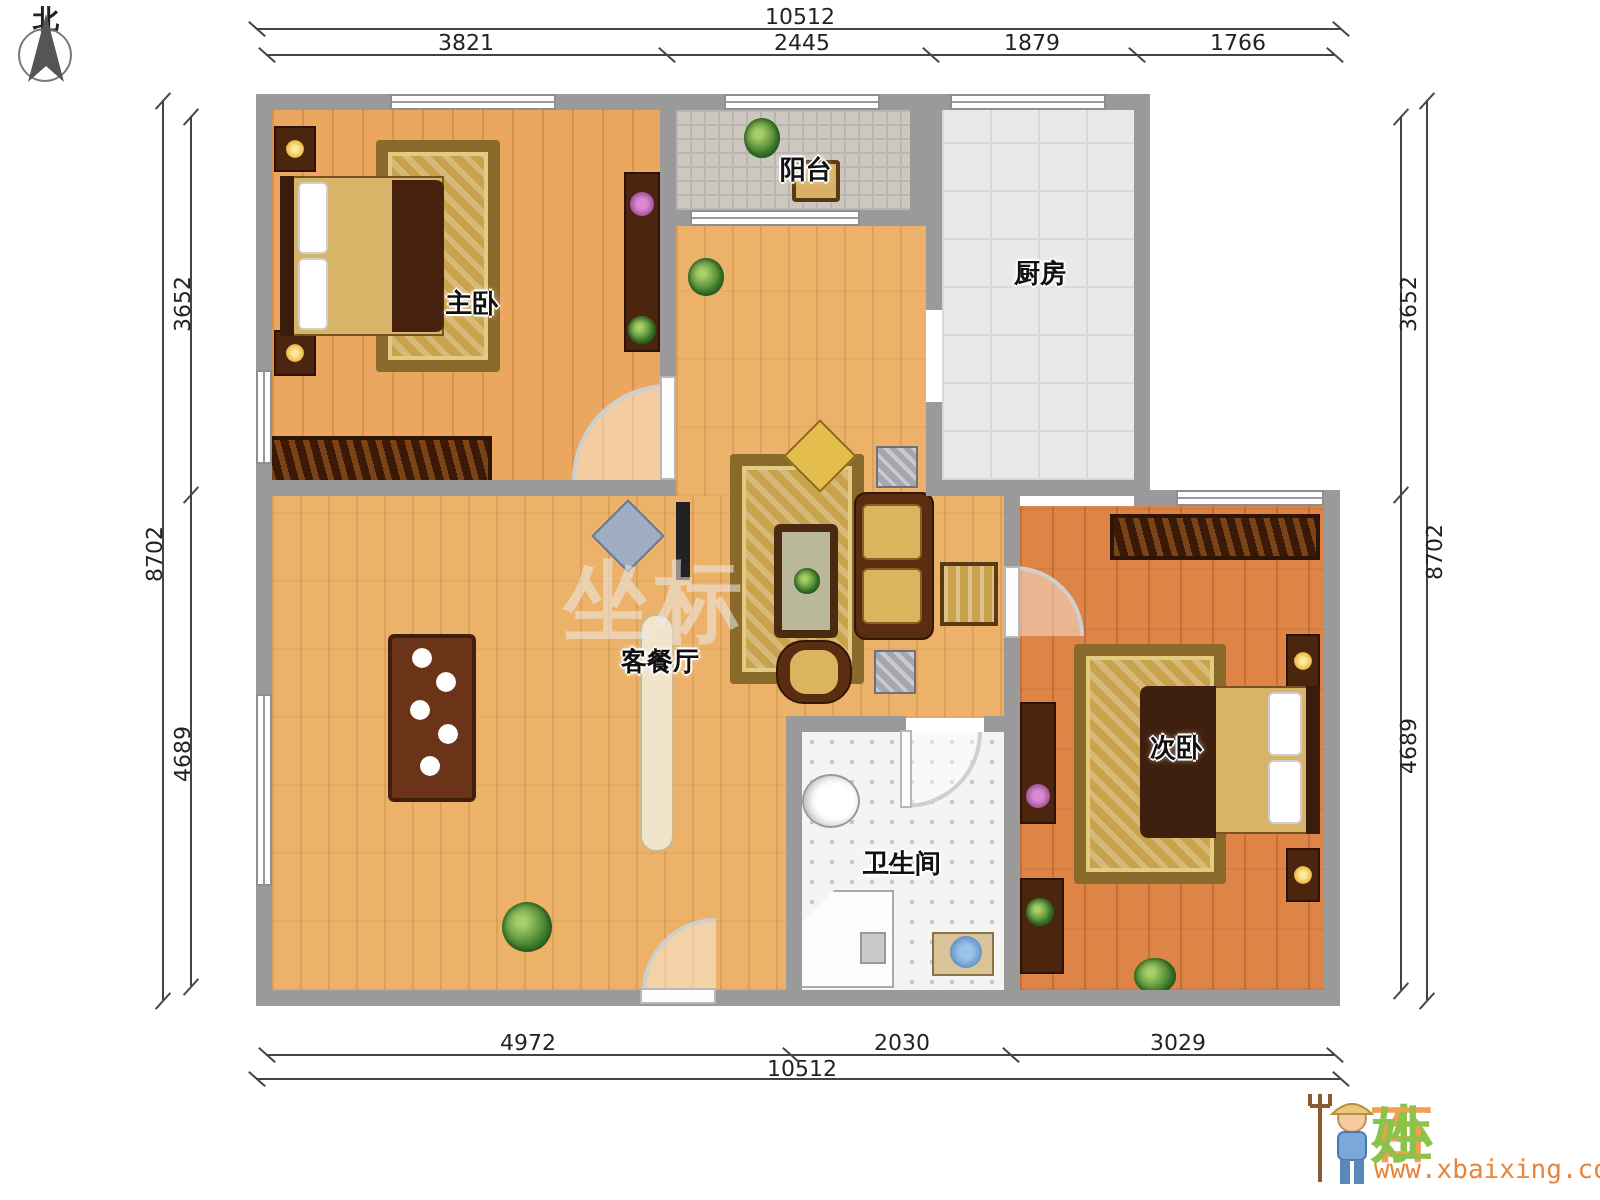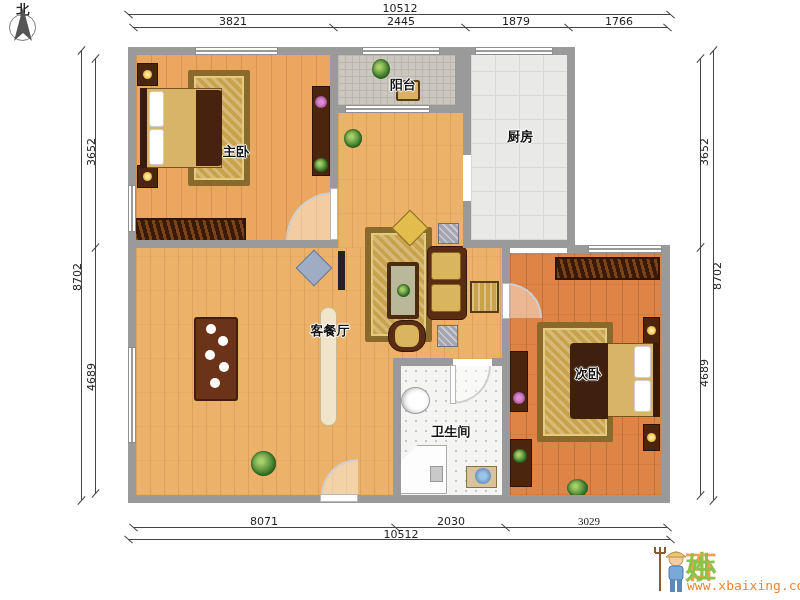--- a/index.html
+++ b/index.html
@@ -221,41 +221,42 @@
   <div class="leaf" style="left:320px;top:494px;width:38px;height:8px;"></div>
 
   <div class="rlabel" style="left:206px;top:143px;width:60px;">主卧</div>
   <div class="rlabel" style="left:373px;top:76px;width:60px;">阳台</div>
   <div class="rlabel" style="left:490px;top:128px;width:60px;">厨房</div>
   <div class="rlabel" style="left:300px;top:322px;width:60px;">客餐厅</div>
   <div class="rlabel" style="left:421px;top:423px;width:60px;">卫生间</div>
   <div class="rlabel" style="left:558px;top:365px;width:60px;">次卧</div>
 
   <div id="watermark">
+    <span class="cn">坐标</span>
   </div>
 
   <div class="dline" style="left:128px;top:14px;width:542px;height:1px;"></div>
   <div class="dlab" style="left:375px;top:2px;width:50px;">10512</div>
   <div class="dline" style="left:133px;top:27px;width:534px;height:1px;"></div>
   <div class="dlab" style="left:208px;top:15px;width:50px;">3821</div>
   <div class="dlab" style="left:376px;top:15px;width:50px;">2445</div>
   <div class="dlab" style="left:491px;top:15px;width:50px;">1879</div>
   <div class="dlab" style="left:594px;top:15px;width:50px;">1766</div>
   <div class="tick" style="left:133px;top:22px;"></div>
   <div class="tick" style="left:333px;top:22px;"></div>
   <div class="tick" style="left:465px;top:22px;"></div>
   <div class="tick" style="left:568px;top:22px;"></div>
   <div class="tick" style="left:667px;top:22px;"></div>
   <div class="tick" style="left:128px;top:9px;"></div>
   <div class="tick" style="left:670px;top:9px;"></div>
 
   <div class="dline" style="left:133px;top:527px;width:534px;height:1px;"></div>
-  <div class="dlab" style="left:239px;top:515px;width:50px;">8071</div>
+  <div class="dlab" style="left:239px;top:515px;width:50px;">4972</div>
   <div class="dlab" style="left:426px;top:515px;width:50px;">2030</div>
-  <div class="dlab" style="left:564px;top:515px;width:50px;font-family:Liberation Serif, serif;">3029</div>
+  <div class="dlab" style="left:564px;top:515px;width:50px;">3029</div>
   <div class="dline" style="left:128px;top:539px;width:542px;height:1px;"></div>
   <div class="dlab" style="left:376px;top:528px;width:50px;">10512</div>
   <div class="tick" style="left:133px;top:522px;"></div>
   <div class="tick" style="left:395px;top:522px;"></div>
   <div class="tick" style="left:505px;top:522px;"></div>
   <div class="tick" style="left:667px;top:522px;"></div>
   <div class="tick" style="left:128px;top:534px;"></div>
   <div class="tick" style="left:670px;top:534px;"></div>
 
   <div class="dline" style="left:81px;top:50px;width:1px;height:450px;"></div>

